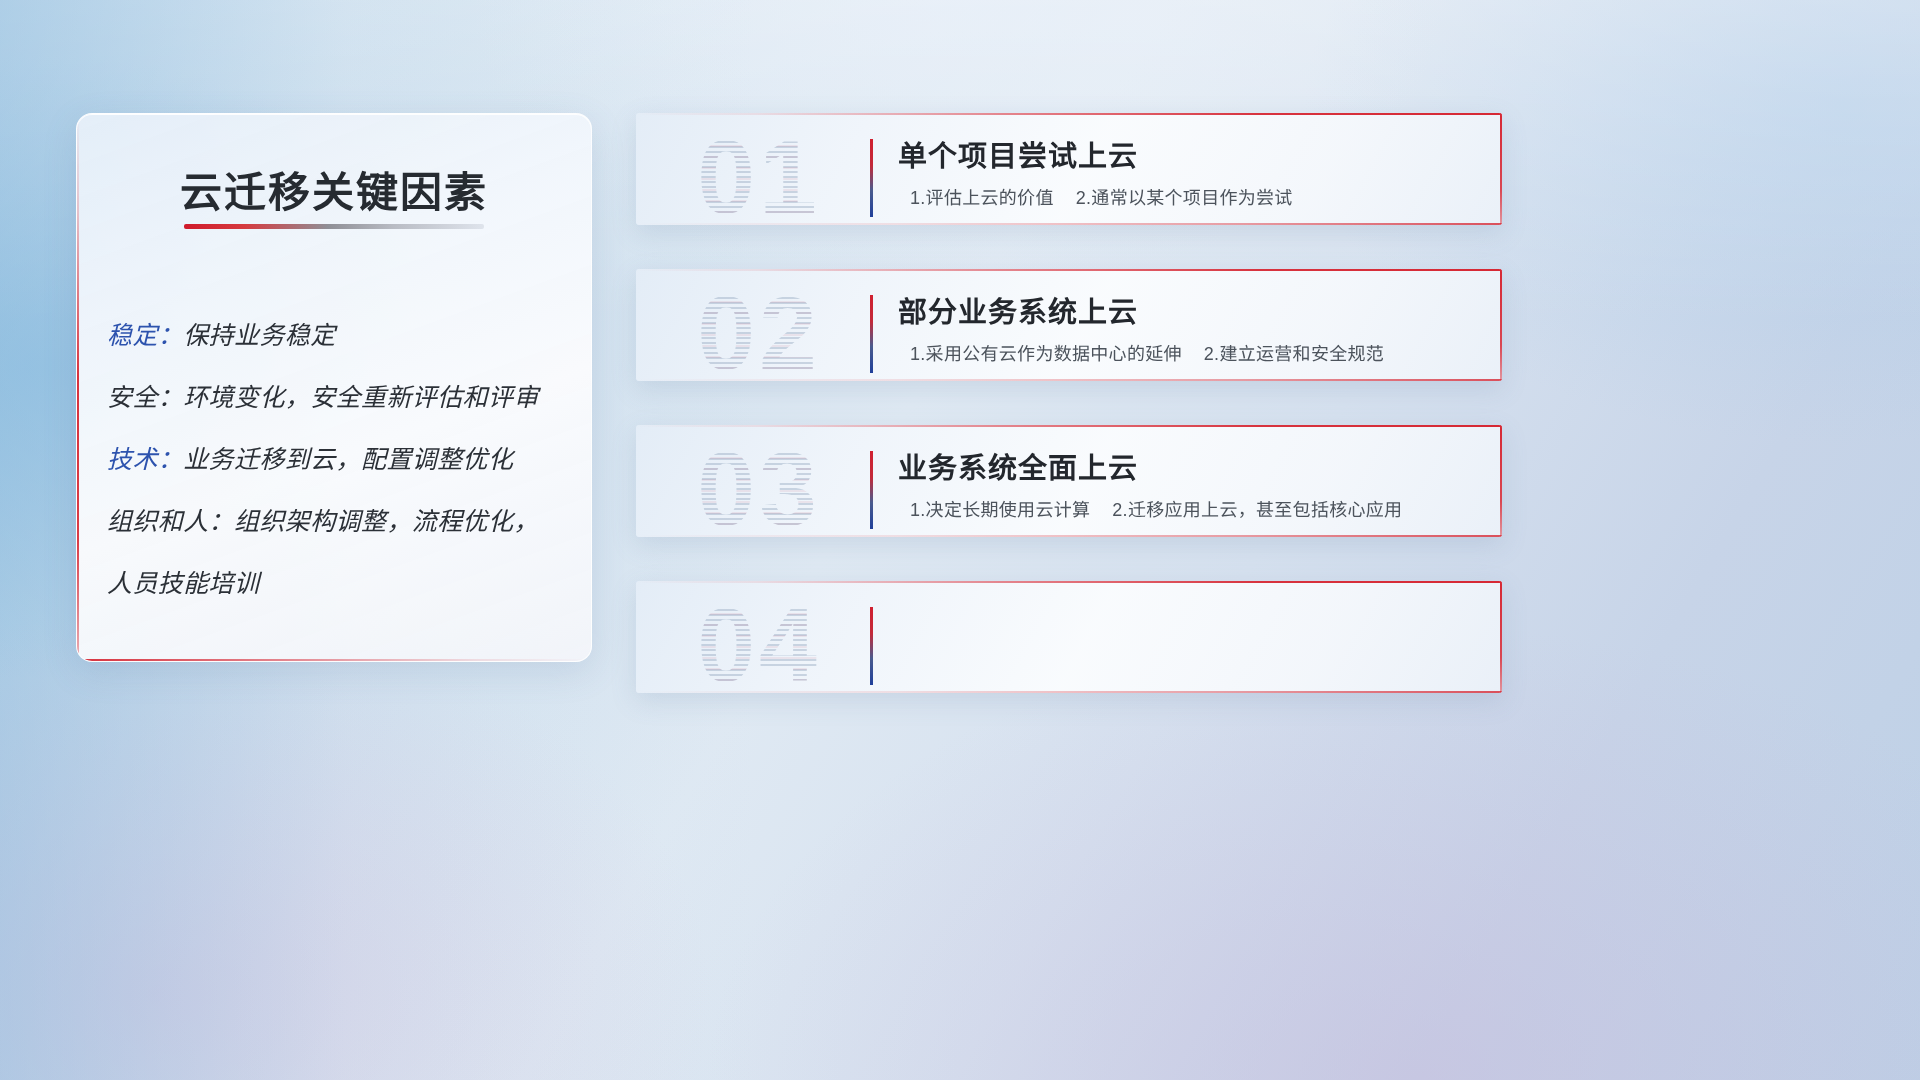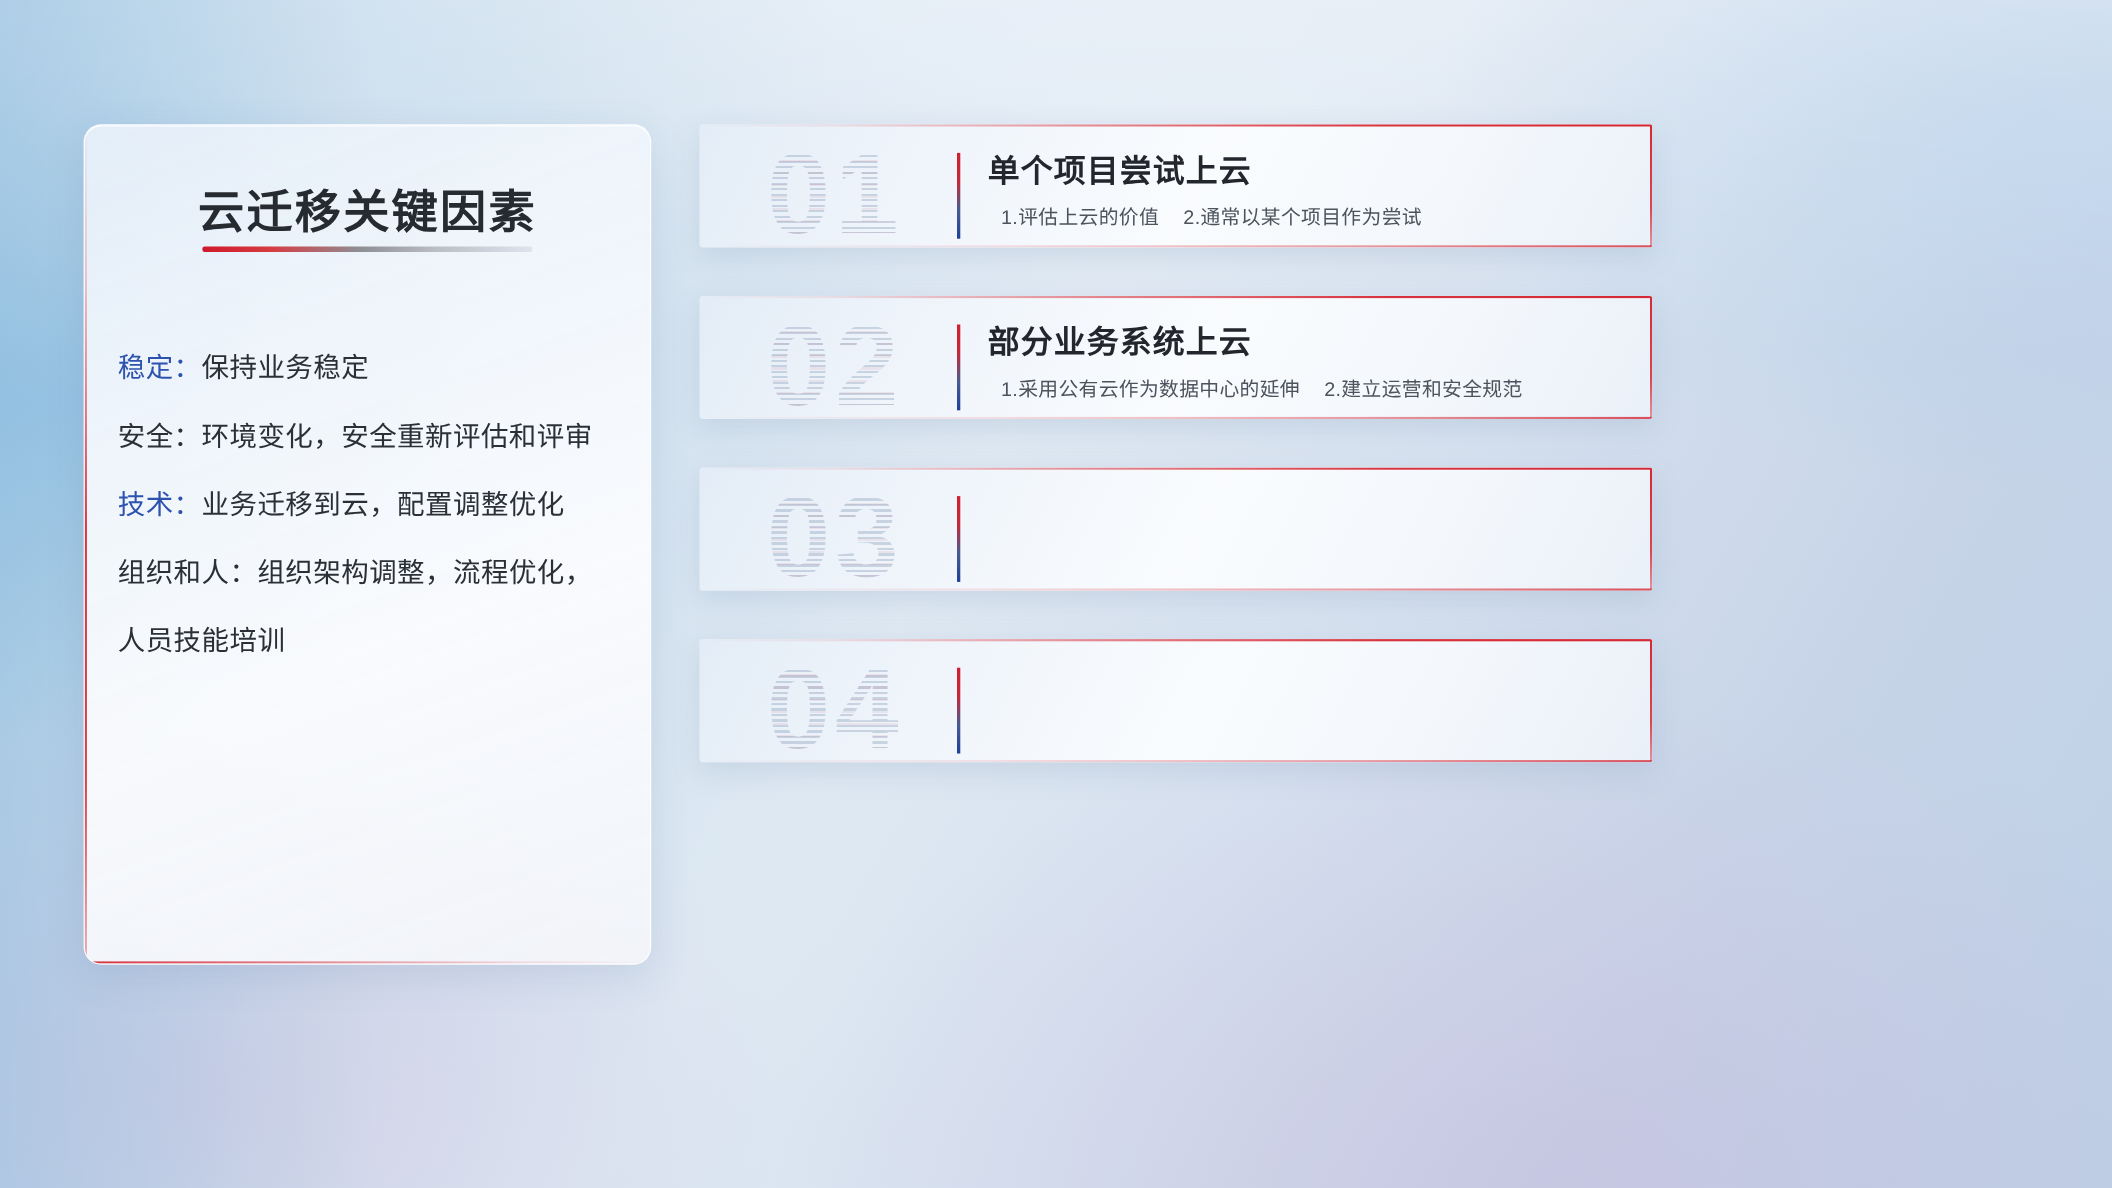--- a/index.html
+++ b/index.html
@@ -36,21 +36,21 @@
       linear-gradient(180deg, rgba(255,255,255,0.30) 0%, rgba(255,255,255,0) 30%);
     pointer-events: none;
   }
 
   
   .left-card {
     position: absolute;
     left: 76px;
     top: 113px;
     width: 516px;
-    height: 764px;
+    height: 549px;
     border-radius: 16px;
     background: linear-gradient(160deg,
                 rgba(232,240,249,0.92) 0%,
                 rgba(243,247,252,0.95) 32%,
                 rgba(250,251,253,0.96) 60%,
                 rgba(243,245,250,0.93) 100%);
     border: 1px solid rgba(255,255,255,0.85);
     box-shadow: 0 10px 34px rgba(90,120,160,0.16), inset 0 1px 0 rgba(255,255,255,0.9);
     overflow: hidden;
   }
@@ -91,20 +91,21 @@
     height: 5px;
     border-radius: 2px;
     background: linear-gradient(90deg, #cf1a2b 0%, #d63a3f 20%, #8f8f96 48%, #b9bcc4 70%, #dfe4ec 100%);
   }
 
   .panel-list {
     position: absolute;
     left: 30px;
     right: 32px;
     top: 190px;
+    font-style: italic;
   }
   .panel-item {
     font-size: 25px;
     line-height: 62px;
     color: #2b3037;
     white-space: nowrap;
     letter-spacing: 0.4px;
   }
   .k-blue { color: #2d53ae; }
   .k-dark { color: #2b3037; }
@@ -281,20 +282,26 @@
           <span>1.采用公有云作为数据中心的延伸</span><span class="gap"></span><span>2.建立运营和安全规范</span>
         </div>
       </div>
     </article>
 
     <article class="step">
       <div class="step-bottomline"></div>
       <div class="step-num">03</div>
       <div class="step-num-ghost">03</div>
       <div class="step-bar"></div>
+      <div class="step-body">
+        <div class="step-title">业务系统全面上云</div>
+        <div class="step-desc">
+          <span>1.决定长期使用云计算</span><span class="gap"></span><span>2.迁移应用上云，甚至包括核心应用</span>
+        </div>
+      </div>
     </article>
 
     <article class="step">
       <div class="step-bottomline"></div>
       <div class="step-num">04</div>
       <div class="step-num-ghost">04</div>
       <div class="step-bar"></div>
     </article>
 
   </section>

